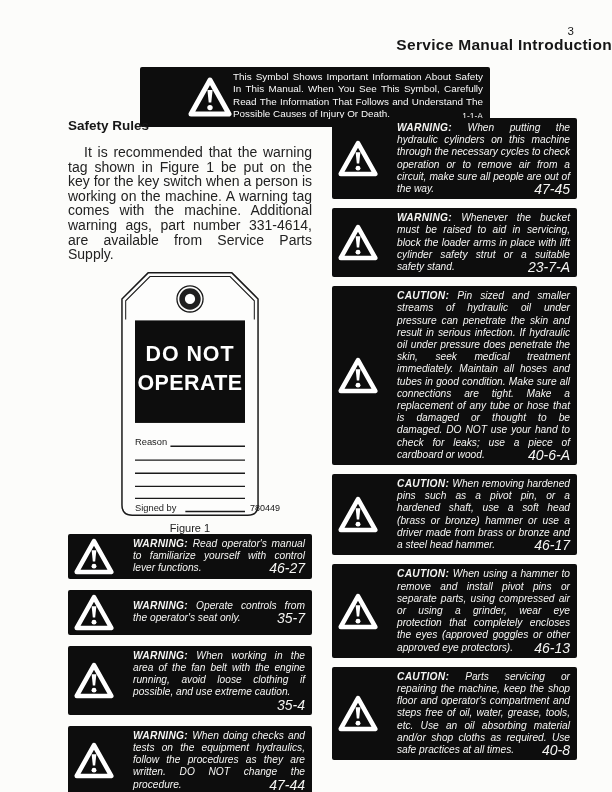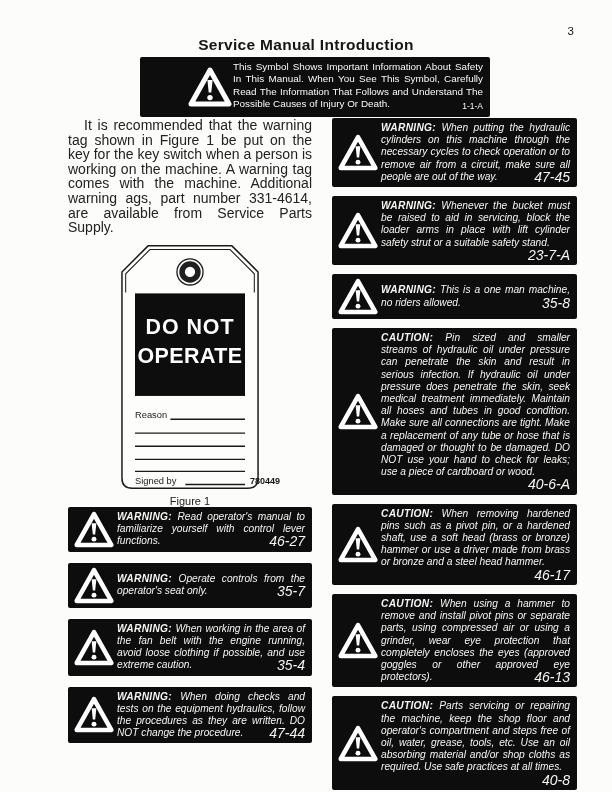--- a/index.html
+++ b/index.html
@@ -5,49 +5,49 @@
   * { margin:0; padding:0; box-sizing:border-box; }
   html,body { background:#e8e8e6; }
   body { font-family:"Liberation Sans", sans-serif; }
   .page {
     position:relative; width:612px; height:792px; margin:0 auto;
     background:#fcfcfa; color:#161616; overflow:hidden;
   }
   .page-num { position:absolute; top:25px; right:38px; font-size:11.5px; }
   .doc-title {
     position:absolute; top:36px; left:0; width:100%;
-    text-align:center; font-size:15.5px; font-weight:bold; letter-spacing:.3px;
+    text-align:right; font-size:15.5px; font-weight:bold; letter-spacing:.3px;
   }
   
   .black-box {
     display:flex; align-items:center;
     background:#0d0d0d; color:#f5f5f3; border-radius:2px;
     padding:4px 7px 4px 3px;
   }
   .icon-col { flex:0 0 46px; display:flex; justify-content:center; align-items:center; }
   .banner {
-    position:absolute; left:140px; top:57px; width:350px;padding-left:47px;
+    position:absolute; left:140px; top:67px; width:350px;padding-left:47px;
   }
   .banner-text {
     flex:1; font-size:9.9px; line-height:12.4px; text-align:justify; color:#fafafa;
   }
   .banner-code { float:right; font-size:8.5px; padding-left:10px; margin-top:2px; }
   
   .left-col  { position:absolute; left:68px;  top:118px; width:244px; }
   .right-col { position:absolute; left:332px; top:118px; width:245px; }
   .section-heading { font-size:13.5px; font-weight:bold; margin-bottom:12px; }
   .body-par {
     font-size:14px; line-height:14.6px; text-align:justify; text-indent:16px; color:#222;
   }
   
   .figure-wrap { position:relative; margin-top:9px; text-align:center; }
-  .fig-part-no { position:absolute; left:182px; top:232px; font-size:9px; font-weight:bold;text-align:right; }
+  .fig-part-no { position:absolute; left:182px; top:232px; font-size:9px; font-weight:normal;text-align:right; }
   .fig-caption { font-size:11px; color:#222; }
   
-  .warn-box { margin-bottom:9px; }
+  .warn-box { margin-bottom:9px;gap:16px; }
   .left-col .warn-box { margin-bottom:11px; }
   .warn-body {
     flex:1; font-size:10.2px; line-height:12.2px;
     font-style:italic; text-align:justify;
   }
   .warn-label { font-weight:bold; letter-spacing:.3px; }
   .warn-code { float:right; font-size:14px; padding-left:10px; }
   .left-col .first-gap { }
 </style>
 </head>
@@ -63,20 +63,21 @@
       <svg width="44" height="40" viewBox="0 0 44 40" aria-hidden="true">
         <path d="M22 3 L41 37 L3 37 Z" fill="#0d0d0d" stroke="#ffffff" stroke-width="5" stroke-linejoin="round"></path>
         <path d="M19.4 13 L24.6 13 L23.3 25.5 L20.7 25.5 Z" fill="#ffffff"></path>
         <circle cx="22" cy="30.6" r="2.7" fill="#ffffff"></circle>
       </svg>
     </span>
     <p class="banner-text"><span>This Symbol Shows Important Information About Safety In This Manual. When You See This Symbol, Carefully Read The Information That Follows and Understand The Possible Causes of Injury Or Death.</span><span class="banner-code">1-1-A</span></p>
   </div>
 
   <div class="left-col">
+    <h2 class="section-heading">Safety Rules</h2>
     <p class="body-par">It is recommended that the warning tag shown in Figure 1 be put on the key for the key switch when a person is working on the machine. A warning tag comes with the machine. Additional warning ags, part number 331-4614, are available from Service Parts Supply.</p>
 
     <div class="figure-wrap">
       <svg width="140" height="247" viewBox="0 0 150 265">
 
         <path d="M30 2 L120 2 L148 30 L148 251 Q148 262 137 262 L13 262 Q2 262 2 251 L2 30 Z" fill="#fdfdfc" stroke="#1a1a1a" stroke-width="1.6" stroke-linejoin="round"></path>
 
         <path d="M6 52 L6 32 L32 6 L118 6 L144 32 L144 52" fill="none" stroke="#1a1a1a" stroke-width="1.1"></path>
 
         <g>
@@ -166,30 +167,20 @@
     <span class="icon-col">
       <svg width="40" height="37" viewBox="0 0 44 40" aria-hidden="true">
         <path d="M22 3 L41 37 L3 37 Z" fill="#0d0d0d" stroke="#ffffff" stroke-width="5" stroke-linejoin="round"></path>
         <path d="M19.4 13 L24.6 13 L23.3 25.5 L20.7 25.5 Z" fill="#ffffff"></path>
         <circle cx="22" cy="30.6" r="2.7" fill="#ffffff"></circle>
       </svg>
     </span>
     <p class="warn-body"><span class="warn-label">WARNING:</span> <span>Whenever the bucket must be raised to aid in servicing, block the loader arms in place with lift cylinder safety strut or a suitable safety stand.</span><span class="warn-code">23-7-A</span></p>
   </div>
 
-  <div class="black-box warn-box">
-    <span class="icon-col">
-      <svg width="40" height="37" viewBox="0 0 44 40" aria-hidden="true">
-        <path d="M22 3 L41 37 L3 37 Z" fill="#0d0d0d" stroke="#ffffff" stroke-width="5" stroke-linejoin="round"></path>
-        <path d="M19.4 13 L24.6 13 L23.3 25.5 L20.7 25.5 Z" fill="#ffffff"></path>
-        <circle cx="22" cy="30.6" r="2.7" fill="#ffffff"></circle>
-      </svg>
-    </span>
-    <p class="warn-body"><span class="warn-label">WARNING:</span> <span>This is a one man machine, no riders allowed.</span><span class="warn-code">35-8</span></p>
-  </div>
 
   <div class="black-box warn-box">
     <span class="icon-col">
       <svg width="40" height="37" viewBox="0 0 44 40" aria-hidden="true">
         <path d="M22 3 L41 37 L3 37 Z" fill="#0d0d0d" stroke="#ffffff" stroke-width="5" stroke-linejoin="round"></path>
         <path d="M19.4 13 L24.6 13 L23.3 25.5 L20.7 25.5 Z" fill="#ffffff"></path>
         <circle cx="22" cy="30.6" r="2.7" fill="#ffffff"></circle>
       </svg>
     </span>
     <p class="warn-body"><span class="warn-label">CAUTION:</span> <span>Pin sized and smaller streams of hydraulic oil under pressure can penetrate the skin and result in serious infection. If hydraulic oil under pressure does penetrate the skin, seek medical treatment immediately. Maintain all hoses and tubes in good condition. Make sure all connections are tight. Make a replacement of any tube or hose that is damaged or thought to be damaged. DO NOT use your hand to check for leaks; use a piece of cardboard or wood.</span><span class="warn-code">40-6-A</span></p>

